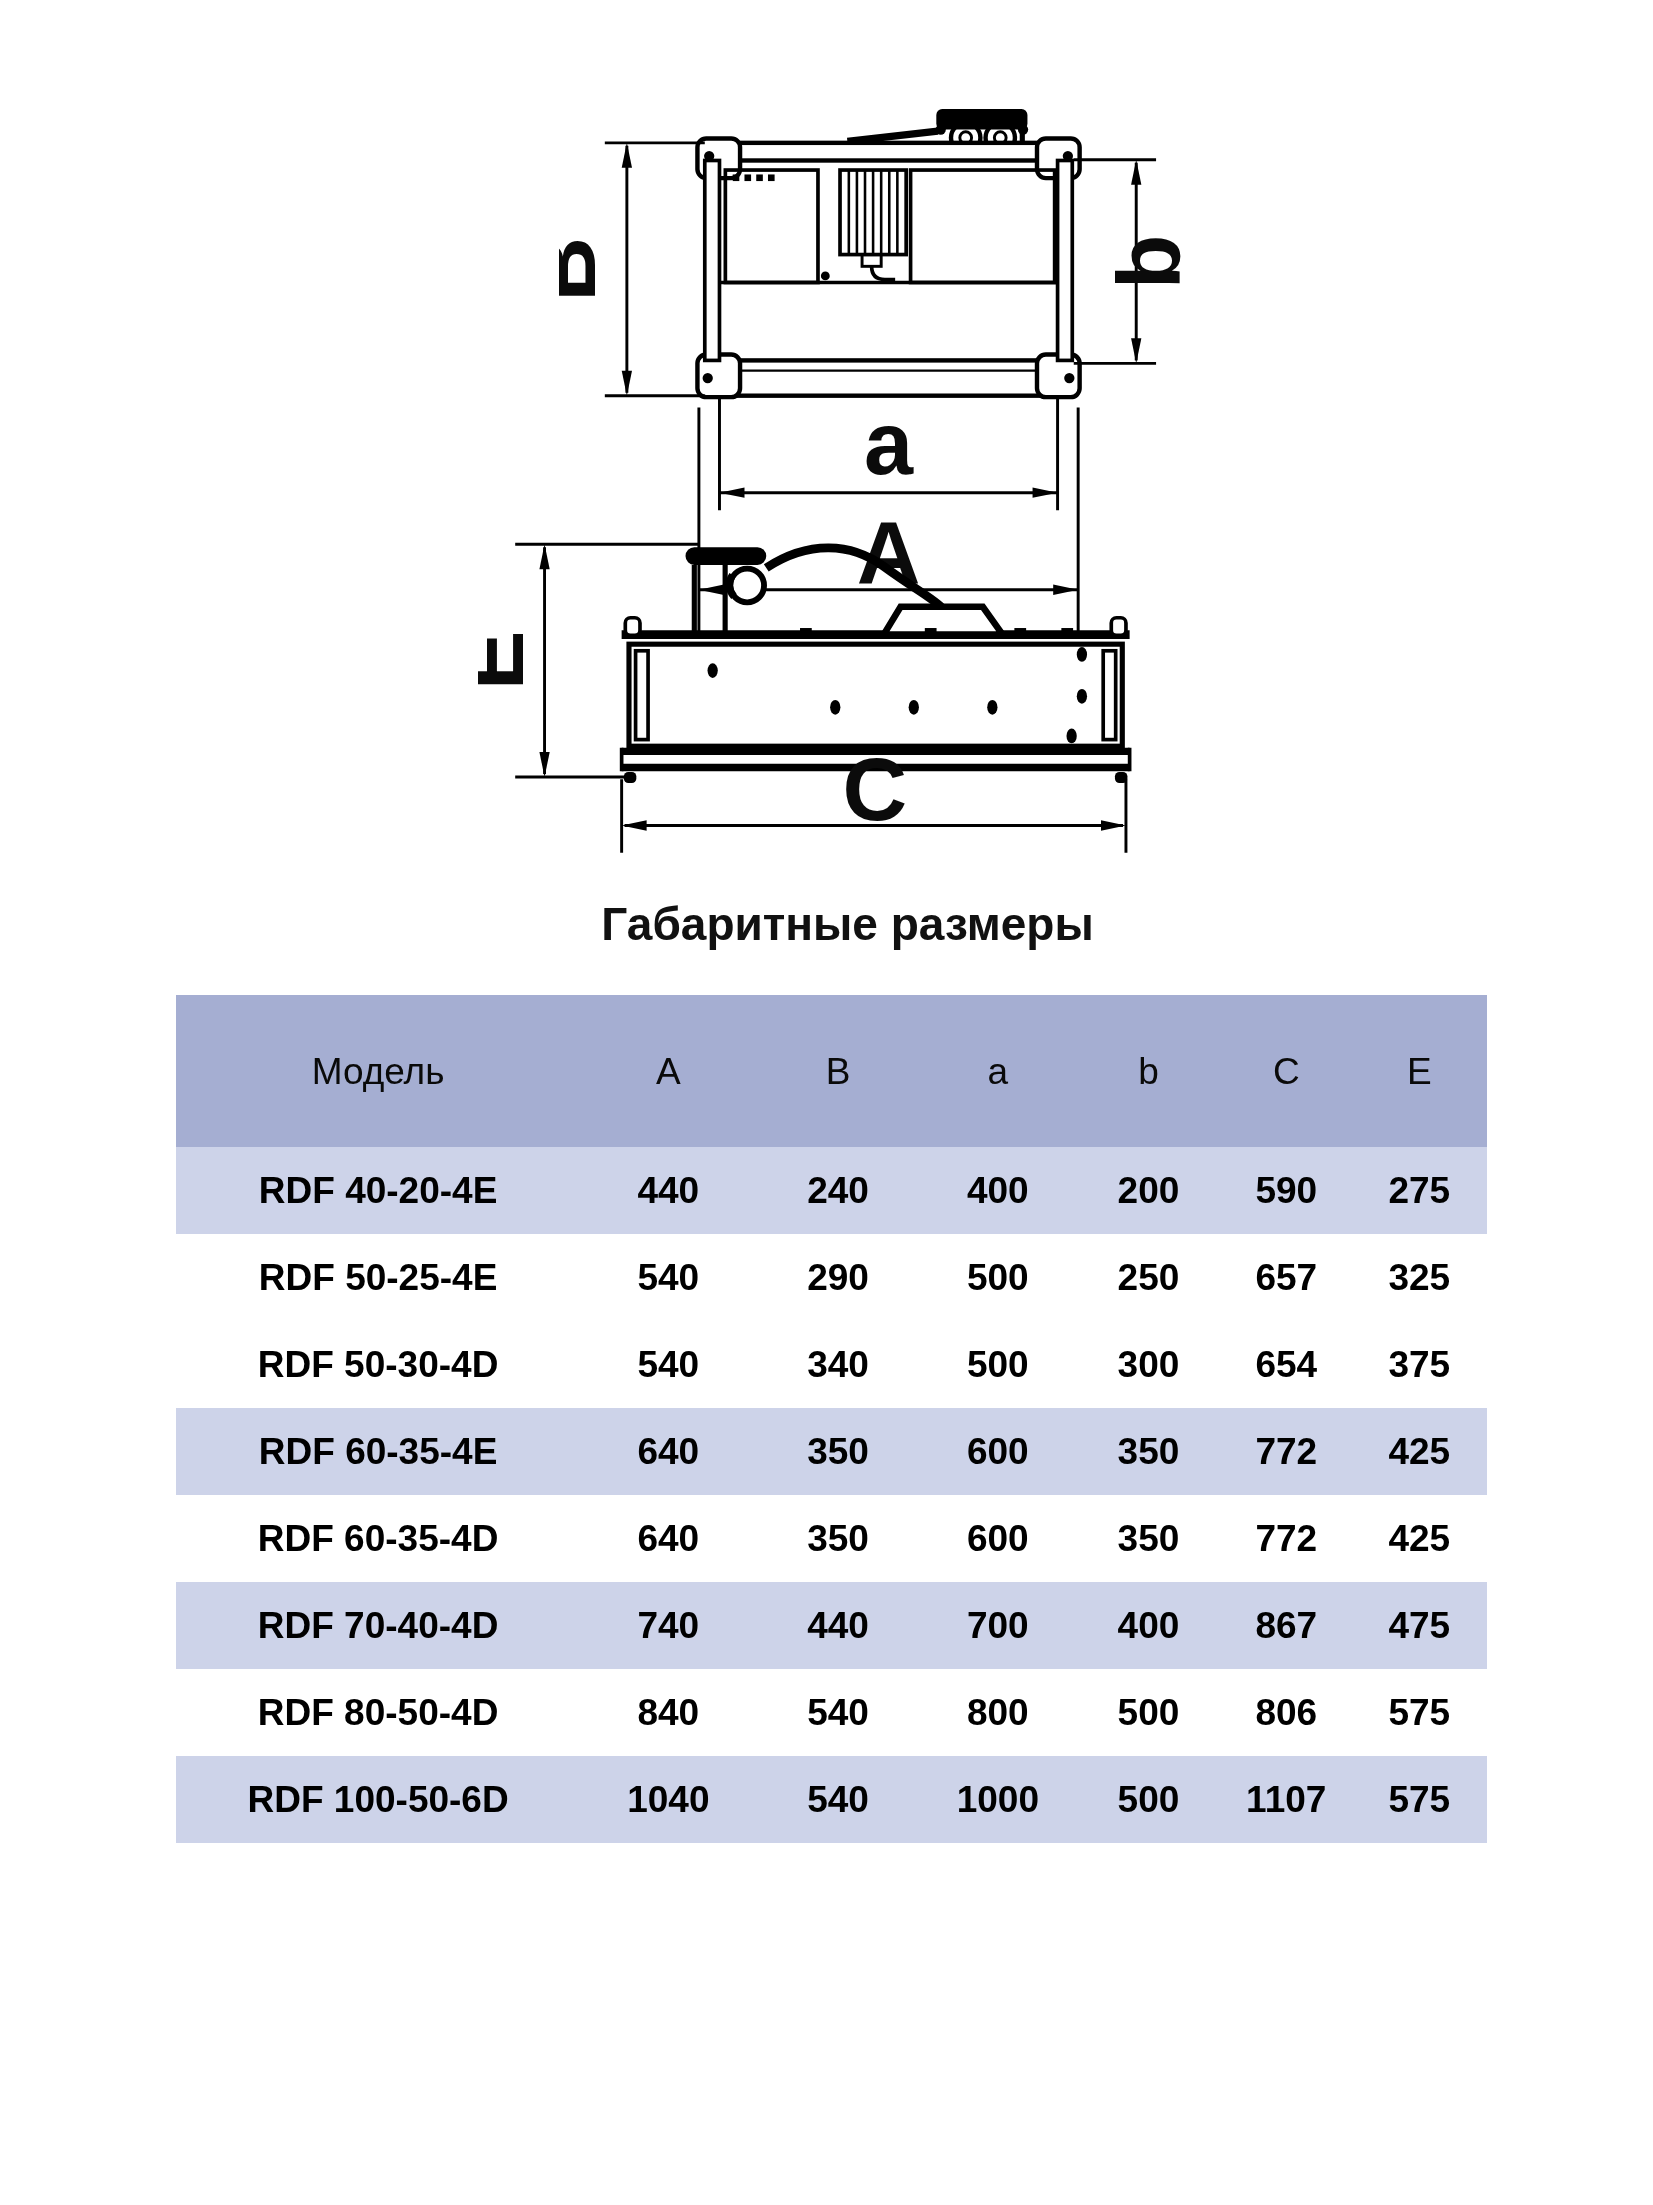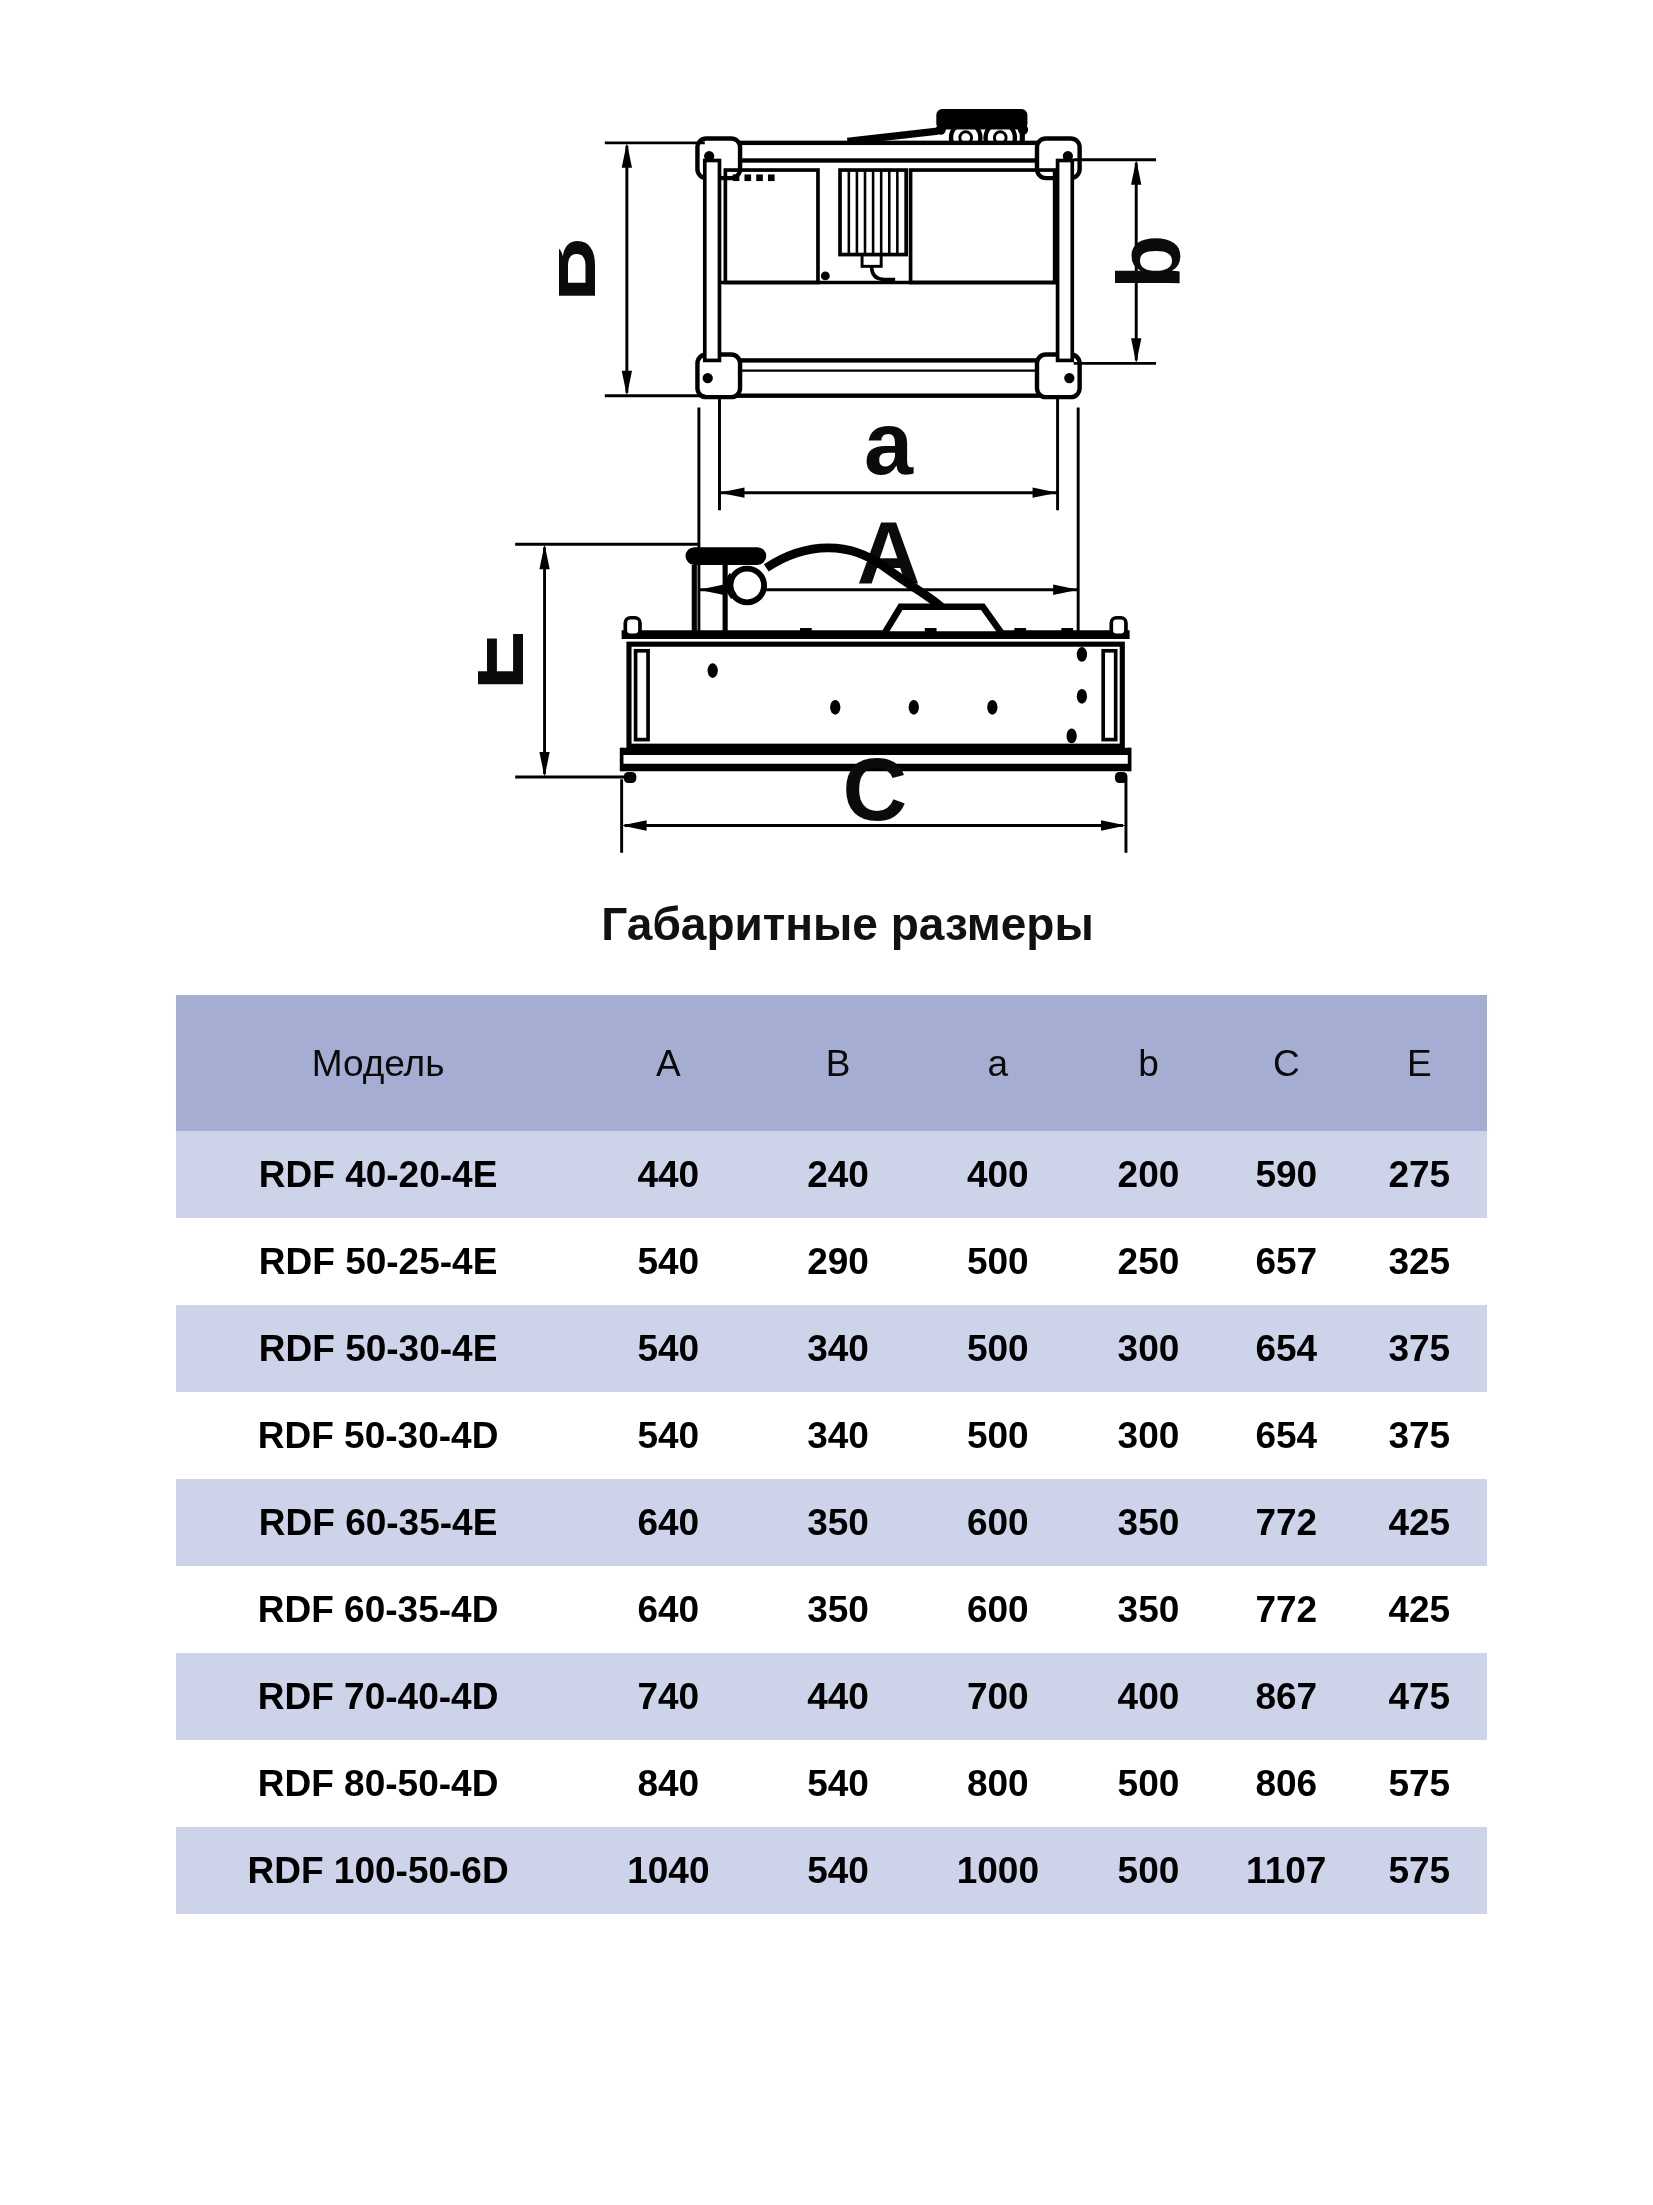--- a/index.html
+++ b/index.html
@@ -15,21 +15,21 @@
     position:absolute;left:192px;top:901px;width:1311px;
     text-align:center;font-size:46px;font-weight:bold;line-height:1;color:#111;
   }
   table.dims{
     position:absolute;left:176px;top:995px;width:1311px;
     border-collapse:collapse;table-layout:fixed;
   }
   table.dims th{
     background:var(--header-bg,#a5aed2);
     height:120px;font-size:37px;font-weight:400;text-align:center;
-    padding:8px;line-height:1;color:#0a0a0a;
+    padding:16px;line-height:1;color:#0a0a0a;
   }
   table.dims td{
     height:87px;font-size:37px;font-weight:700;text-align:center;
     padding:0;line-height:1;color:#000;background:var(--row-bg,#ffffff);
   }
   table.dims tr.alt td{background:var(--row-alt-bg,#cdd3e9);}
 </style>
 </head>
 <body>
 
@@ -208,29 +208,20 @@
     </tr>
     <tr>
       <td>RDF 50-25-4E</td>
       <td>540</td>
       <td>290</td>
       <td>500</td>
       <td>250</td>
       <td>657</td>
       <td>325</td>
     </tr>
-    <tr class="alt">
-      <td>RDF 50-30-4E</td>
-      <td>540</td>
-      <td>340</td>
-      <td>500</td>
-      <td>300</td>
-      <td>654</td>
-      <td>375</td>
-    </tr>
     <tr>
       <td>RDF 50-30-4D</td>
       <td>540</td>
       <td>340</td>
       <td>500</td>
       <td>300</td>
       <td>654</td>
       <td>375</td>
     </tr>
     <tr class="alt">

